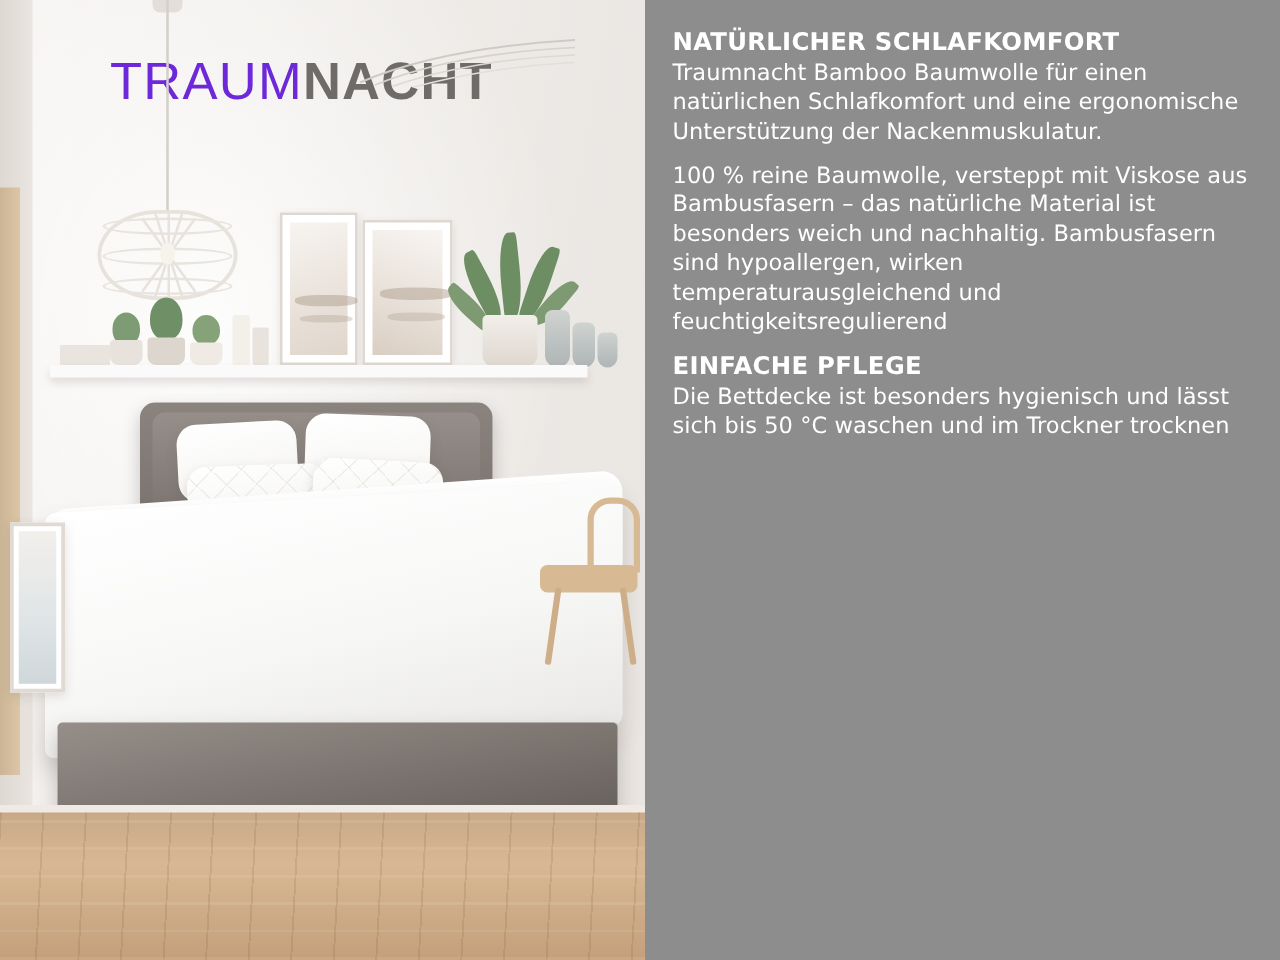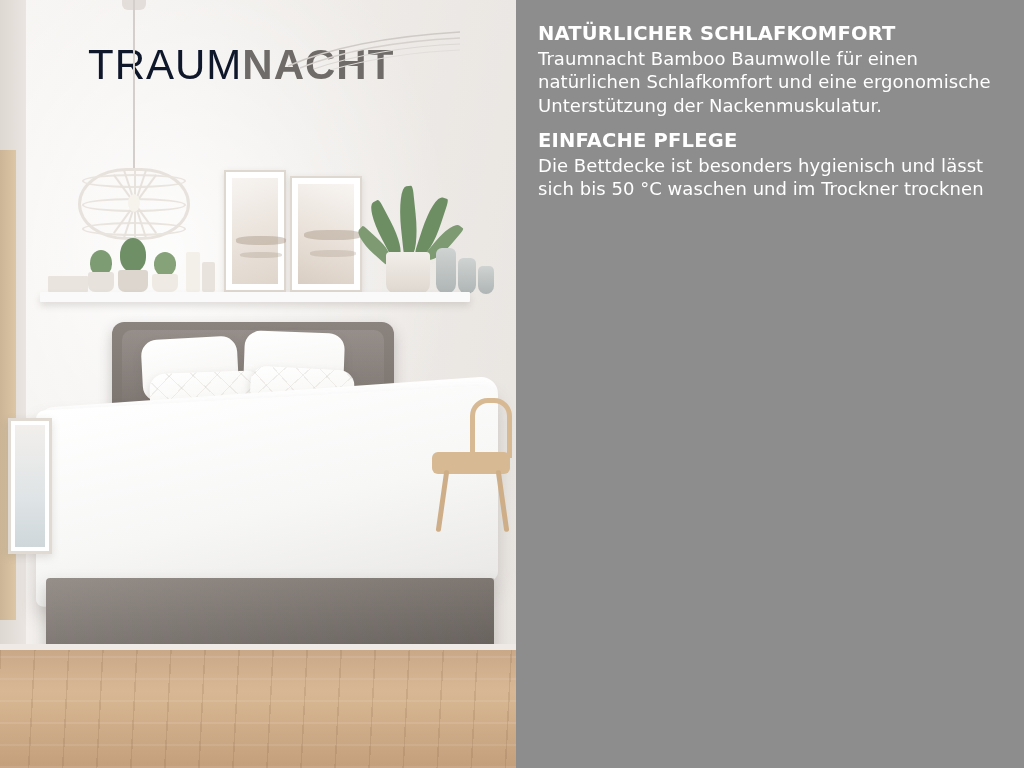--- a/index.html
+++ b/index.html
@@ -85,21 +85,21 @@
     left: 196px; top: -14px;
     width: 180px; height: 40px;
   }
   .logo-text {
     font-family: "Liberation Sans", sans-serif;
     font-size: 42px;
     letter-spacing: 1px;
     line-height: 1;
     white-space: nowrap;
   }
-  .logo-text .thin { color: #0f172a; font-weight: 400; }
+  .logo-text .thin { color: #6d28d9; font-weight: 400; }
   .logo-text .bold { color: #6f6b68; font-weight: 700; }
 
   
   .lamp-cord {
     position: absolute;
     left: 133px; top: 0;
     width: 2px; height: 170px;
     background: #d4cfca;
   }
   .lamp-cap {
@@ -467,20 +467,21 @@
   </div>
 
   <div class="panel">
 
     <div class="block">
       <h2>NATÜRLICHER SCHLAFKOMFORT</h2>
       <p>Traumnacht Bamboo Baumwolle  für einen natürlichen Schlafkomfort und eine ergonomische Unterstützung der Nackenmuskulatur.</p>
     </div>
 
     <div class="block">
+      <p>100 % reine Baumwolle, versteppt mit Viskose aus Bambusfasern – das natürliche Material ist besonders weich und nachhaltig. Bambusfasern sind hypoallergen, wirken temperaturausgleichend und feuchtigkeitsregulierend</p>
     </div>
 
     <div class="block">
     </div>
 
     <div class="block">
       <h2>EINFACHE PFLEGE</h2>
       <p>Die Bettdecke ist besonders hygienisch und lässt sich bis 50 °C waschen und im Trockner trocknen</p>
     </div>
 

